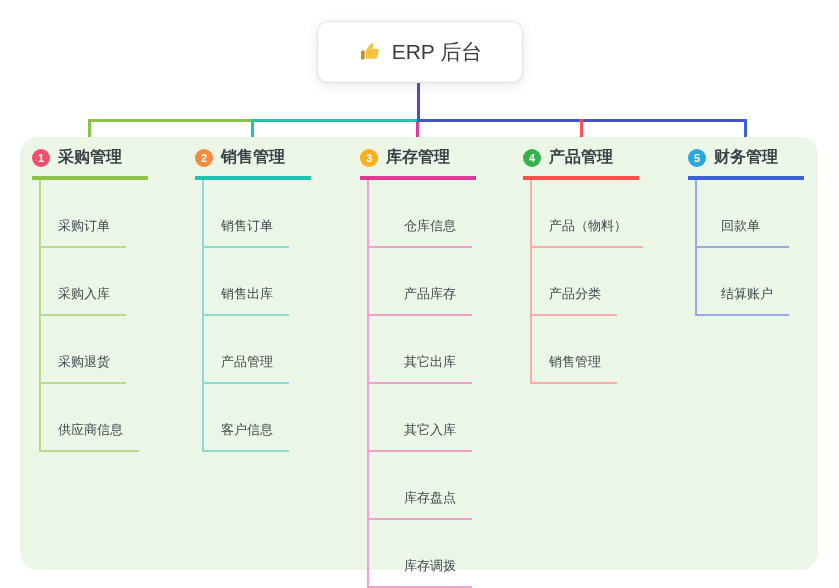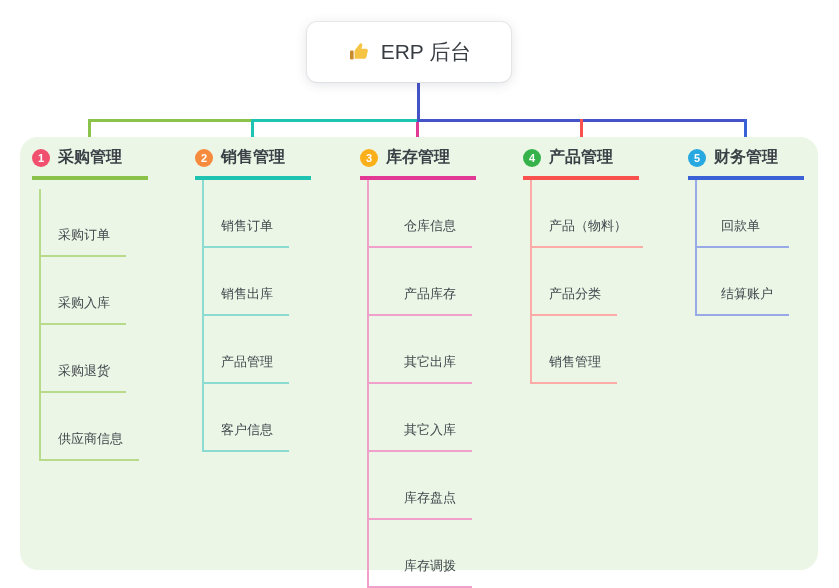--- a/index.html
+++ b/index.html
@@ -4,21 +4,21 @@
 <style>
   html,body{margin:0;padding:0;}
   body{
     width:839px;height:588px;position:relative;overflow:hidden;
     background:#ffffff;
     font-family:"Liberation Sans","DejaVu Sans",sans-serif;
     color:#3c4045;
   }
   
   .root-node{
-    position:absolute;left:307px;top:22px;width:204px;height:60px;
+    position:absolute;left:318px;top:22px;width:204px;height:60px;
     background:#fff;border-radius:10px;
     box-shadow:0 2px 12px rgba(60,70,90,.16), 0 0 0 1px #f1f1f3;
     display:flex;align-items:center;justify-content:center;gap:10px;
     font-size:21px;font-weight:500;color:#383d44;cursor:pointer;
   }
   .root-node .thumb{display:flex;align-items:center;}
   
   .line{position:absolute;}
   .trunk-v   {left:417px;top:82px; width:3px;height:40px;background:#4553c6;}
   .bus-green {left:88px; top:119px;width:166px;height:3px;background:#8bc34a;}
@@ -48,21 +48,21 @@
   }
   .children{margin-left:7px;border-left:2px solid;}
   .child{
     height:55px;display:flex;align-items:flex-end;
     padding:0 16px 11px 17px;width:max-content;min-width:52px;
     border-bottom:2px solid;white-space:nowrap;
     font-size:13px;color:#43474d;cursor:pointer;
   }
   
   .b1{left:32px;}  .b1 .title{border-color:#8bc34a;} .b1 .badge{background:#f0506e;}
-  .b1 .children{border-color:#b7da8b;margin-top:9px;} .b1 .child{border-color:#b7da8b;}
+  .b1 .children{border-color:#b7da8b;} .b1 .child{border-color:#b7da8b;}
   .b2{left:195px;} .b2 .title{border-color:#1ec3b2;} .b2 .badge{background:#f78b3d;}
   .b2 .children{border-color:#8adcd3;text-align:center;} .b2 .child{border-color:#8adcd3;}
   .b3{left:360px;} .b3 .title{border-color:#e23a94;} .b3 .badge{background:#fbb019;}
   .b3 .children{border-color:#f0a0ca;} .b3 .child{border-color:#f0a0ca;padding-left:35px;}
   .b4{left:523px;} .b4 .title{border-color:#f8514e;} .b4 .badge{background:#35b34a;}
   .b4 .children{border-color:#fcaba6;} .b4 .child{border-color:#fcaba6;text-align:center;}
   .b5{left:688px;} .b5 .title{border-color:#3c60d6;} .b5 .badge{background:#28a8e0;}
   .b5 .children{border-color:#97a9e6;} .b5 .child{border-color:#97a9e6;padding-left:24px;}
 </style>
 </head>

